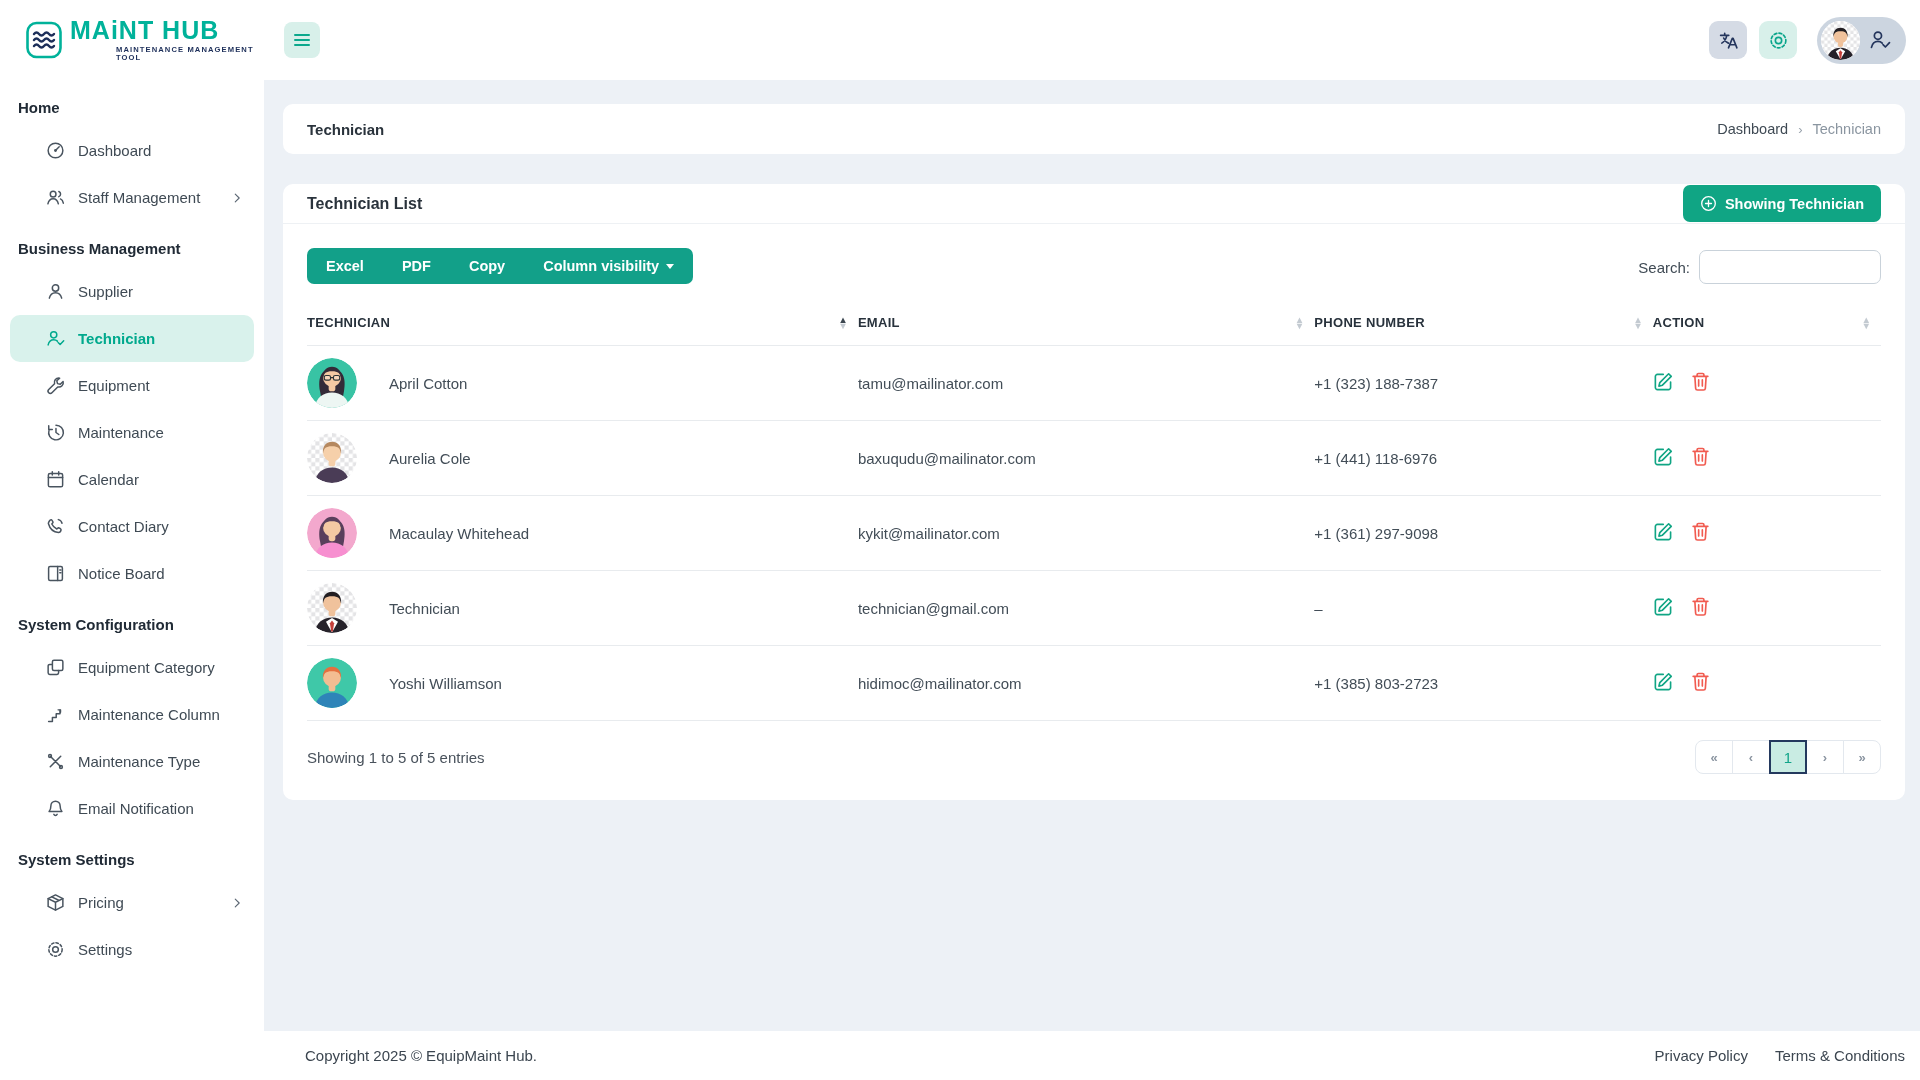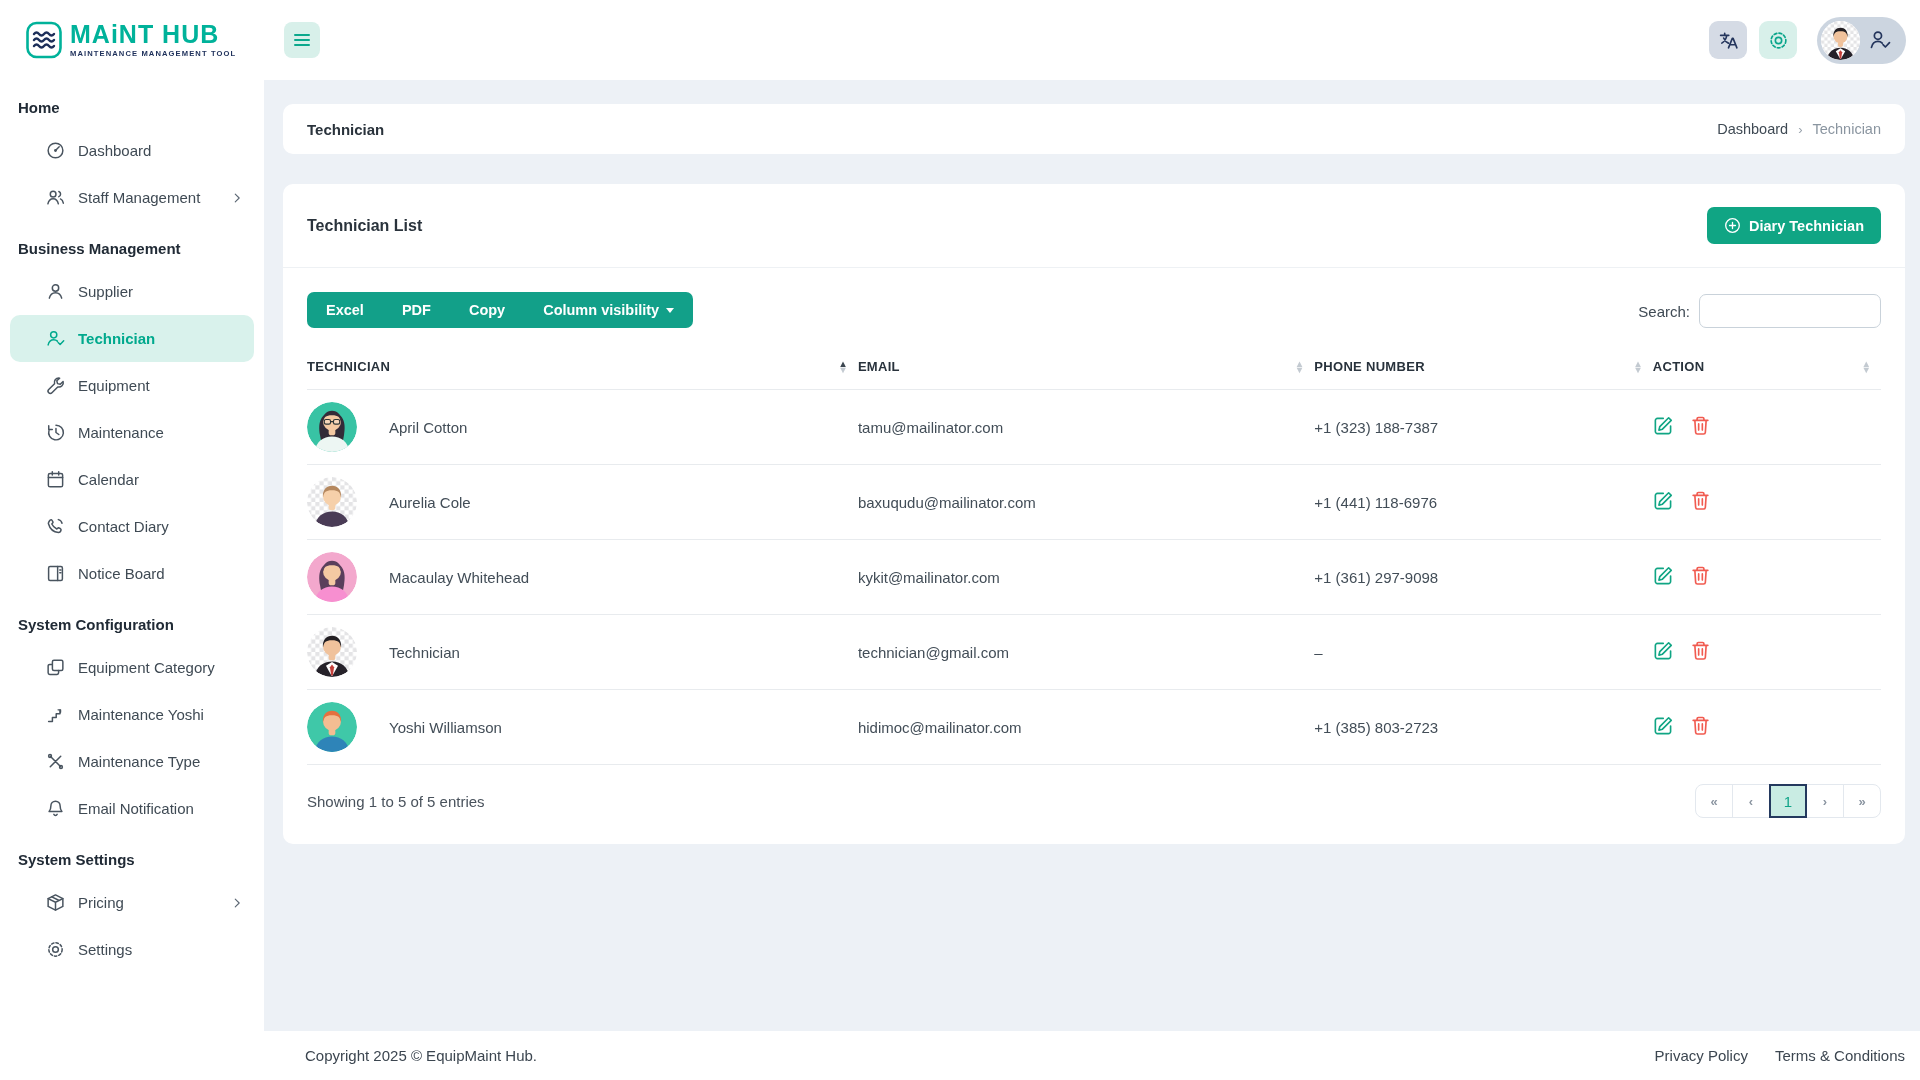--- a/index.html
+++ b/index.html
@@ -14,21 +14,21 @@
     overflow: hidden;
   }
 
   
   .sidebar { grid-row: 1 / 4; grid-column: 1; background:#fff; overflow:hidden; }
   .logo-row { height:80px; display:flex; align-items:center; padding-left:26px; gap:8px; }
   .logo-badge { width:36px; height:40px; color:#00b29a; flex:0 0 auto; }
   .logo-badge svg { width:36px; height:40px; }
   .logo-text-wrap { display:flex; flex-direction:column; line-height:1; }
   .logo-name { font-size:25px; font-weight:800; letter-spacing:1px; color:#00b29a; }
-  .logo-tagline { font-size:7.6px; font-weight:700; letter-spacing:1.1px; color:#1c2e59; margin-top:3px; }
+  .logo-tagline { font-size:7.6px; font-weight:700; letter-spacing:1.1px; color:#1c2e59; margin-top:3px;margin-left:46px; }
 
   .side-section-title { font-size:15px; font-weight:700; color:#212b36; padding:19px 18px 11px 18px; }
   .side-item {
     display:flex; align-items:center; height:47px; margin:0 10px; padding:0 10px 0 36px;
     border-radius:10px; cursor:pointer; color:#3f4a54; font-size:15px; gap:13px;
   }
   .side-item .nav-ic { width:19px; height:19px; color:#49545f; flex:0 0 auto; display:flex; }
   .side-item .nav-ic svg { width:19px; height:19px; }
   .side-item.active { background:#d9f2ec; color:#00a98d; font-weight:700; }
   .side-item.active .nav-ic { color:#00a98d; }
@@ -53,21 +53,21 @@
   .main { grid-column:2; grid-row:2; background:#edf1f6; padding:24px 15px 0 19px; overflow:hidden; }
   .card { background:#fff; border-radius:10px; }
   .page-head-card { height:50px; display:flex; align-items:center; justify-content:space-between; padding:0 24px; margin-bottom:30px; }
   .page-title { font-size:15px; font-weight:700; color:#2a333c; }
   .breadcrumb { display:flex; align-items:center; gap:10px; font-size:14.5px; }
   .crumb-parent { color:#3f4a54; cursor:pointer; }
   .crumb-sep { color:#97a1ab; font-size:13px; }
   .crumb-current { color:#8a95a0; }
 
   .list-card { padding-bottom:26px; }
-  .list-card-head { display:flex; align-items:center; justify-content:space-between; padding:23px 24px; border-bottom:1px solid #eef1f4; }
+  .list-card-head { display:flex; align-items:center; justify-content:space-between; padding:1px 24px; border-bottom:1px solid #eef1f4; }
   .list-title { font-size:16px; font-weight:700; color:#2a333c; }
   .create-btn { display:flex; align-items:center; gap:8px; background:#10a584; color:#fff; border:none; border-radius:7px; padding:10px 17px; font-size:14.5px; font-weight:600; cursor:pointer; font-family:inherit; }
   .create-btn svg { width:17px; height:17px; }
 
   .toolbar-row { display:flex; align-items:flex-end; justify-content:space-between; margin:24px 24px 16px 24px;gap:48px; }
   .export-group { display:flex; background:#12a089; border-radius:7px; overflow:hidden; }
   .export-btn { background:transparent; border:none; color:#fff; font-size:14.5px; font-weight:600; padding:10px 19px; cursor:pointer; font-family:inherit; display:flex; align-items:center; gap:7px; }
   .caret-down { width:0; height:0; border-left:4.5px solid transparent; border-right:4.5px solid transparent; border-top:5px solid #fff; display:inline-block; }
   .search-wrap { display:flex; align-items:center; gap:9px; }
   .search-label { font-size:15px; color:#3f4a54; }
@@ -221,21 +221,21 @@
         </span>
         <span>Equipment Category</span>
       </div>
       <div class="side-item">
         <span class="nav-ic">
           <svg viewBox="0 0 16 16" fill="none" stroke="currentColor" stroke-width="1.25" stroke-linecap="round" stroke-linejoin="round">
             <path d="M2.2 13.8h3.2v-3.2h3.2V7.4h3.2V4.1"></path>
             <path d="M10.2 4.1h2v2"></path>
           </svg>
         </span>
-        <span>Maintenance Yoshi</span>
+        <span>Maintenance Column</span>
       </div>
       <div class="side-item">
         <span class="nav-ic">
           <svg viewBox="0 0 16 16" fill="none" stroke="currentColor" stroke-width="1.25" stroke-linecap="round" stroke-linejoin="round">
             <path d="M3.6 3.6l8.8 8.8M12.4 3.6l-8.8 8.8"></path>
             <circle cx="3.4" cy="3.4" r="1.2"></circle>
             <circle cx="12.6" cy="12.6" r="1.2"></circle>
           </svg>
         </span>
         <span>Maintenance Type</span>
@@ -344,21 +344,21 @@
   <div class="card list-card">
     <div class="list-card-head">
       <span class="list-title">Technician List</span>
       <button class="create-btn">
         <span style="display:flex">
             <svg viewBox="0 0 16 16" fill="none" stroke="currentColor" stroke-width="1.25" stroke-linecap="round" stroke-linejoin="round">
               <circle cx="8" cy="8" r="6.4"></circle>
               <path d="M8 5.2v5.6M5.2 8h5.6"></path>
             </svg>
           </span>
-        <span>Diary Technician</span>
+        <span>Showing Technician</span>
       </button>
     </div>
 
     <div class="toolbar-row">
       <div class="export-group" id="export-group">
           <button class="export-btn">Excel</button>
           <button class="export-btn">PDF</button>
           <button class="export-btn">Copy</button>
           <button class="export-btn">
             <span>Column visibility</span>

